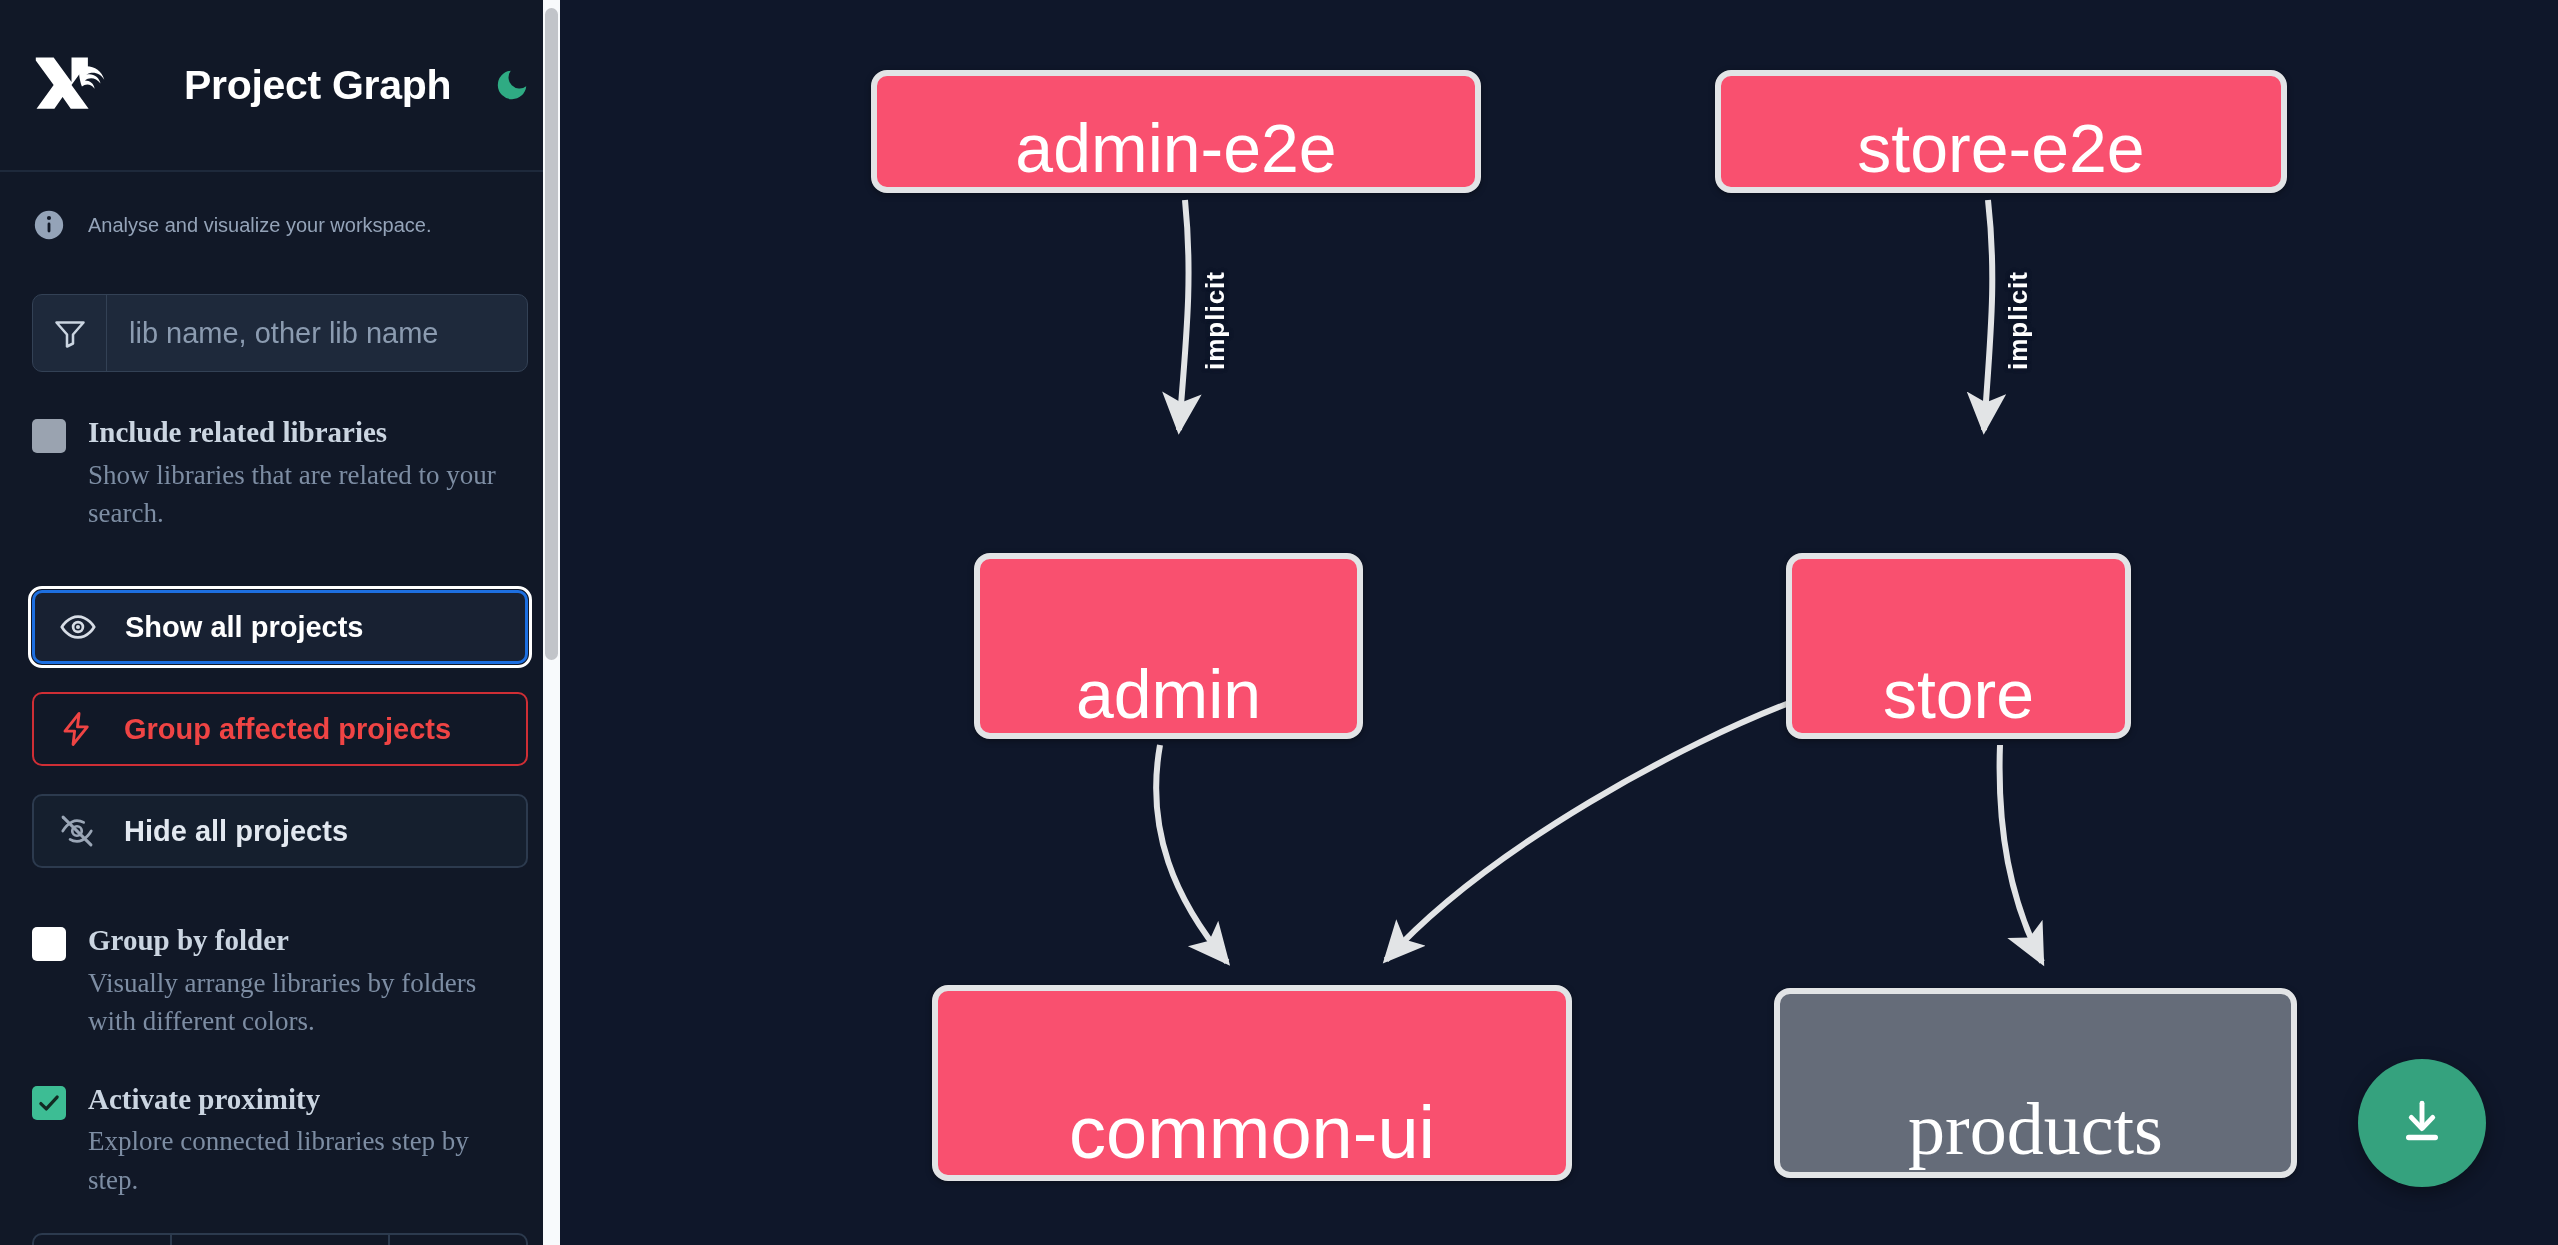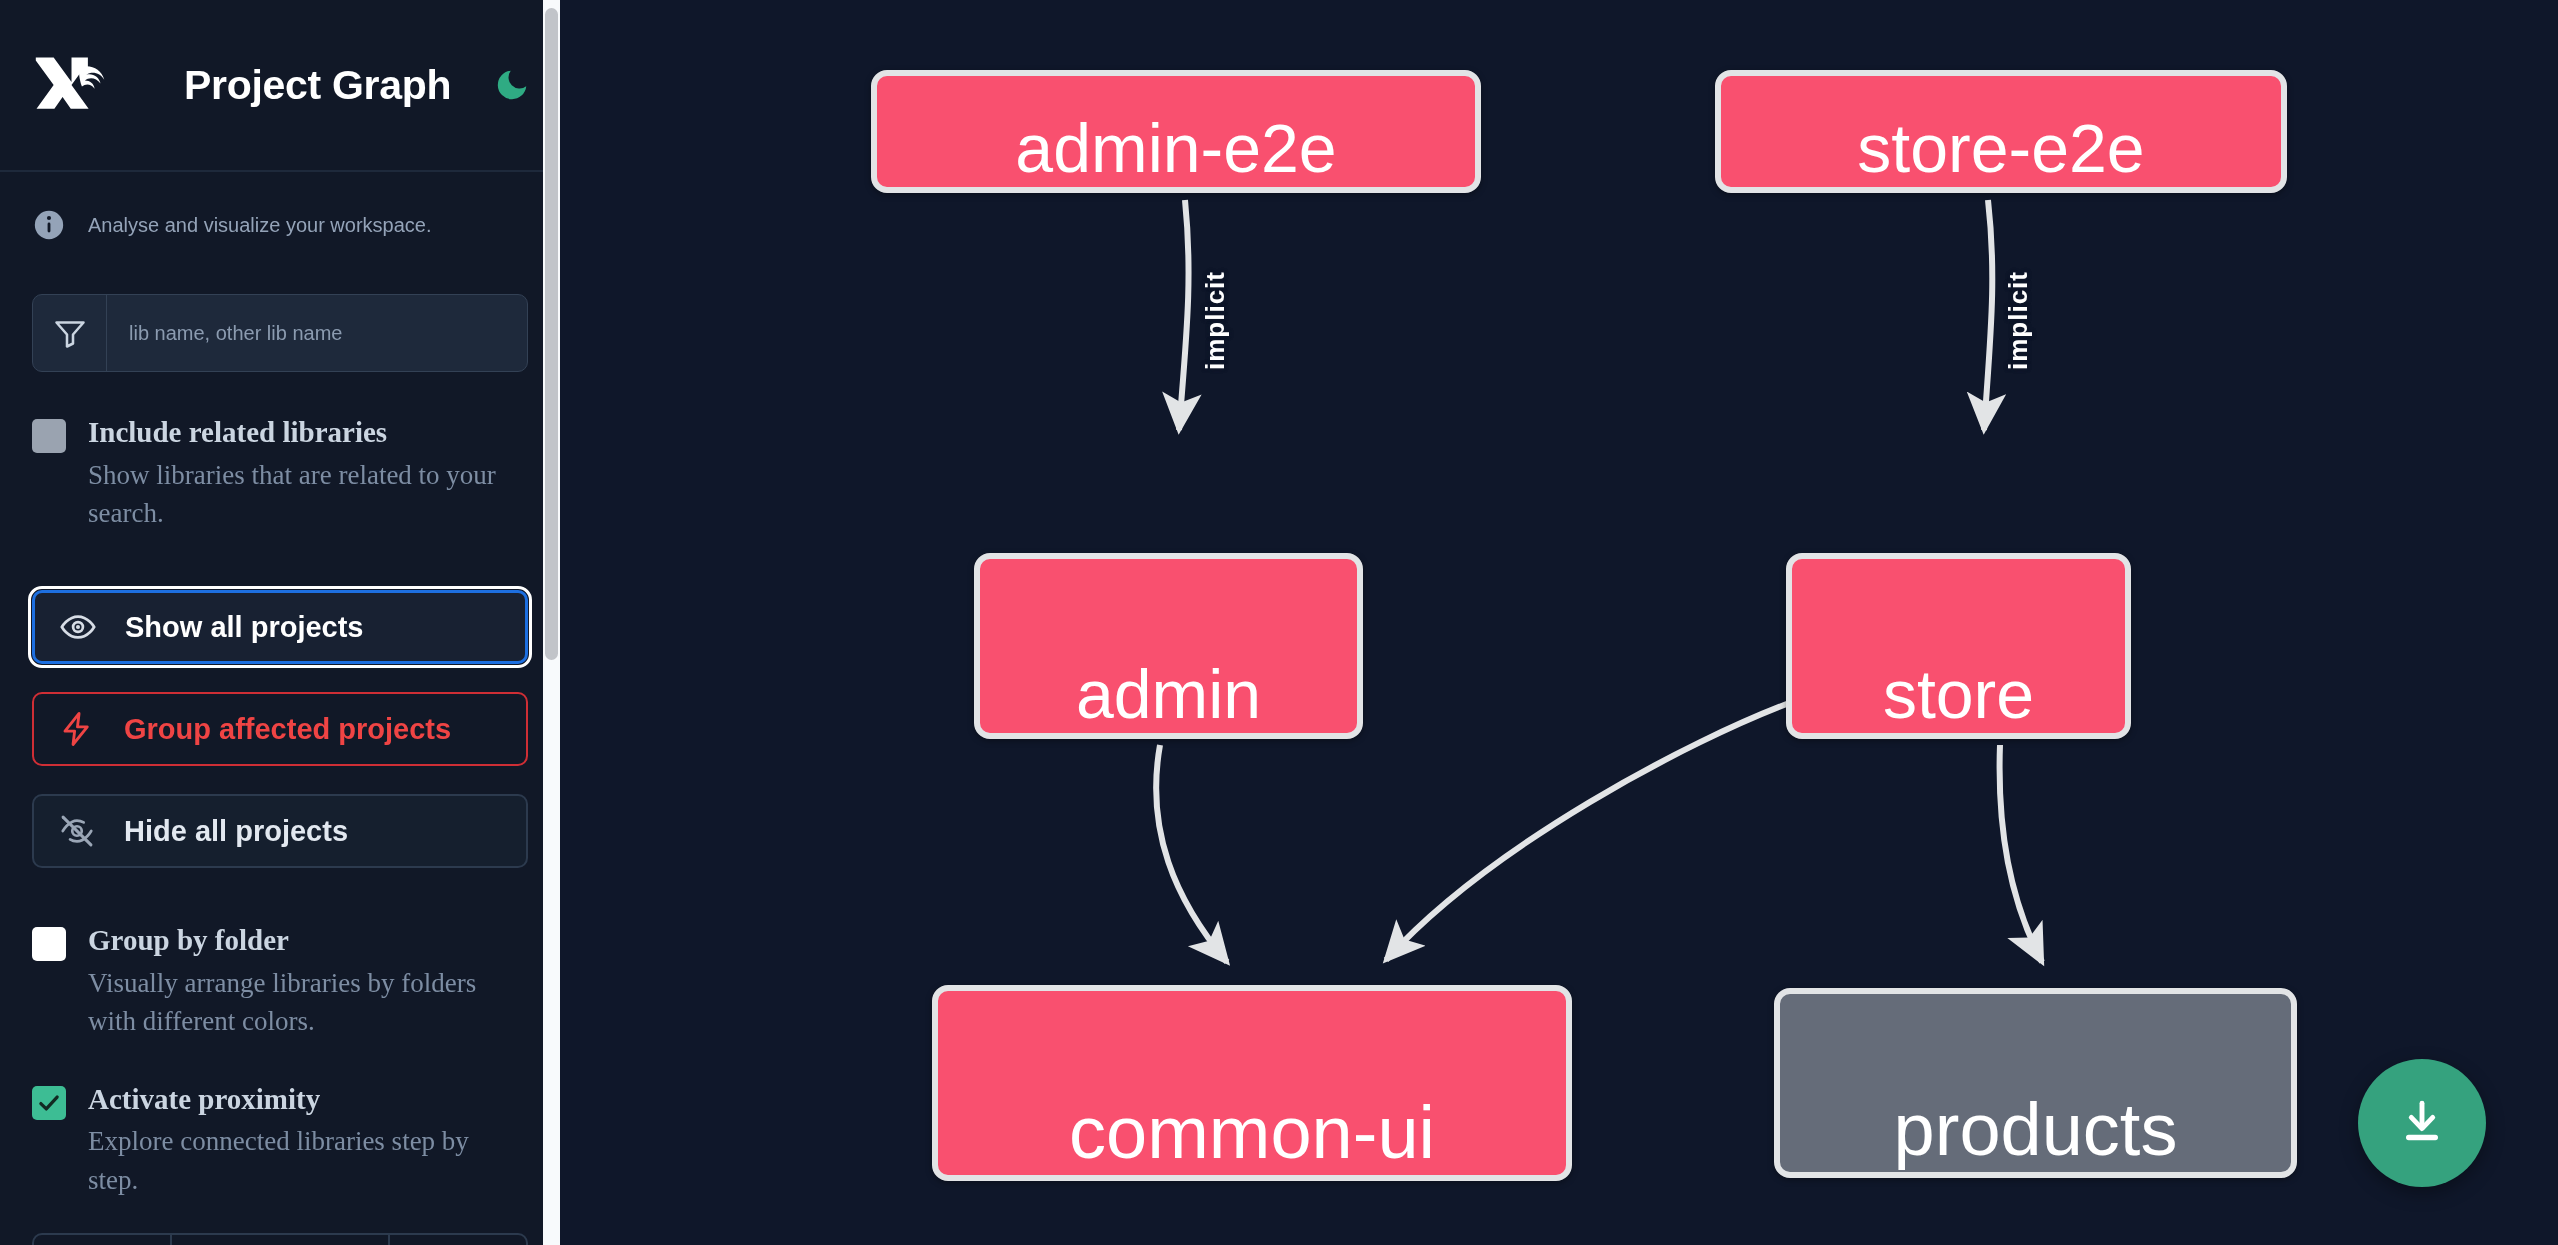--- a/index.html
+++ b/index.html
@@ -70,21 +70,21 @@
     display: flex; align-items: center; justify-content: center;
     border-right: 1px solid #334155;
     flex: 0 0 74px;
   }
   .search-input {
     flex: 1 1 auto;
     height: 100%;
     background: transparent;
     border: none; outline: none;
     color: #cbd5e1;
-    font-size: 20px;
+    font-size: 29px;
     font-family: "Liberation Sans", sans-serif;
     padding: 16px 22px;
   }
   .search-input::placeholder { color: #8b9bb0; }
 
   .check-row { display: flex; padding: 0 32px; margin-top: 42px; gap: 22px; }
   .cbox {
     width: 34px; height: 34px;
     border-radius: 5px;
     flex: 0 0 34px;
@@ -353,21 +353,21 @@
     </div>
 
     <div class="node" style="left:1226px;top:553px;width:345px;height:186px;background:#f9506f;font-size:68px;">
       <span>store</span>
     </div>
 
     <div class="node" style="left:372px;top:985px;width:640px;height:196px;background:#f9506f;font-size:74px;">
       <span>common-ui</span>
     </div>
 
-    <div class="node" style="left:1214px;top:988px;width:523px;height:190px;background:#656c79;font-size:74px;">
+    <div class="node" style="left:1214px;top:988px;width:523px;height:190px;background:#656c79;font-size:74px;font-family:Liberation Serif, serif;">
       <span>products</span>
     </div>
 
     <div id="download-fab">
       <svg width="56" height="56" viewBox="0 0 24 24">
         <path d="M12 3.5v10.2" stroke="#ffffff" stroke-width="2.1" stroke-linecap="round" fill="none"></path>
         <path d="M7.4 9.6 12 14.4 16.6 9.6" stroke="#ffffff" stroke-width="2.1" stroke-linecap="round" stroke-linejoin="round" fill="none"></path>
         <path d="M6.3 18.2h11.4" stroke="#ffffff" stroke-width="2.3" stroke-linecap="round" fill="none"></path>
       </svg>
     </div>

